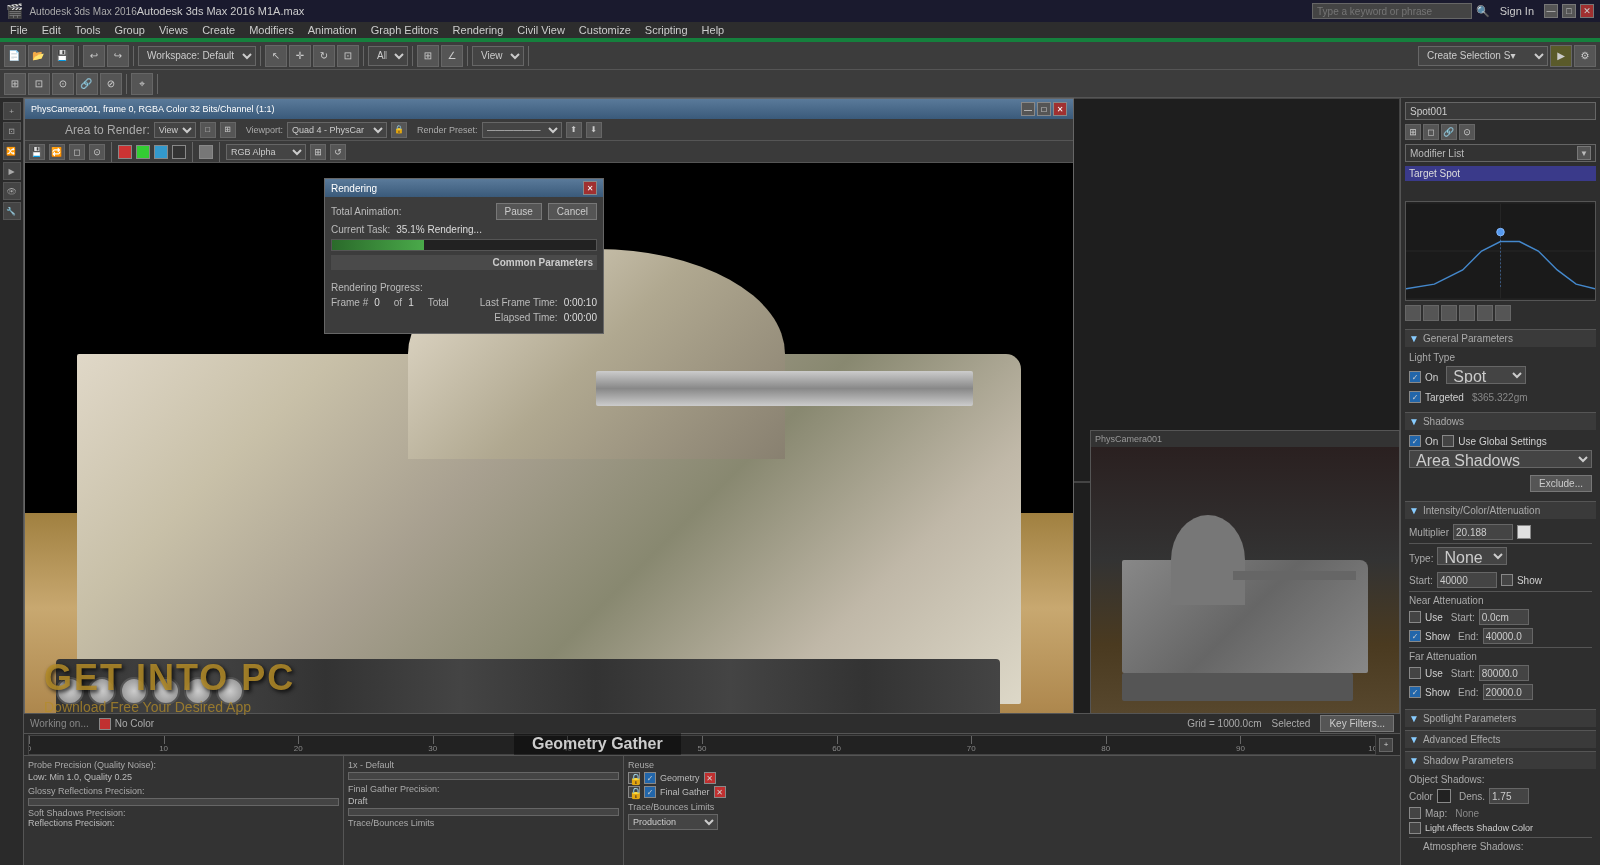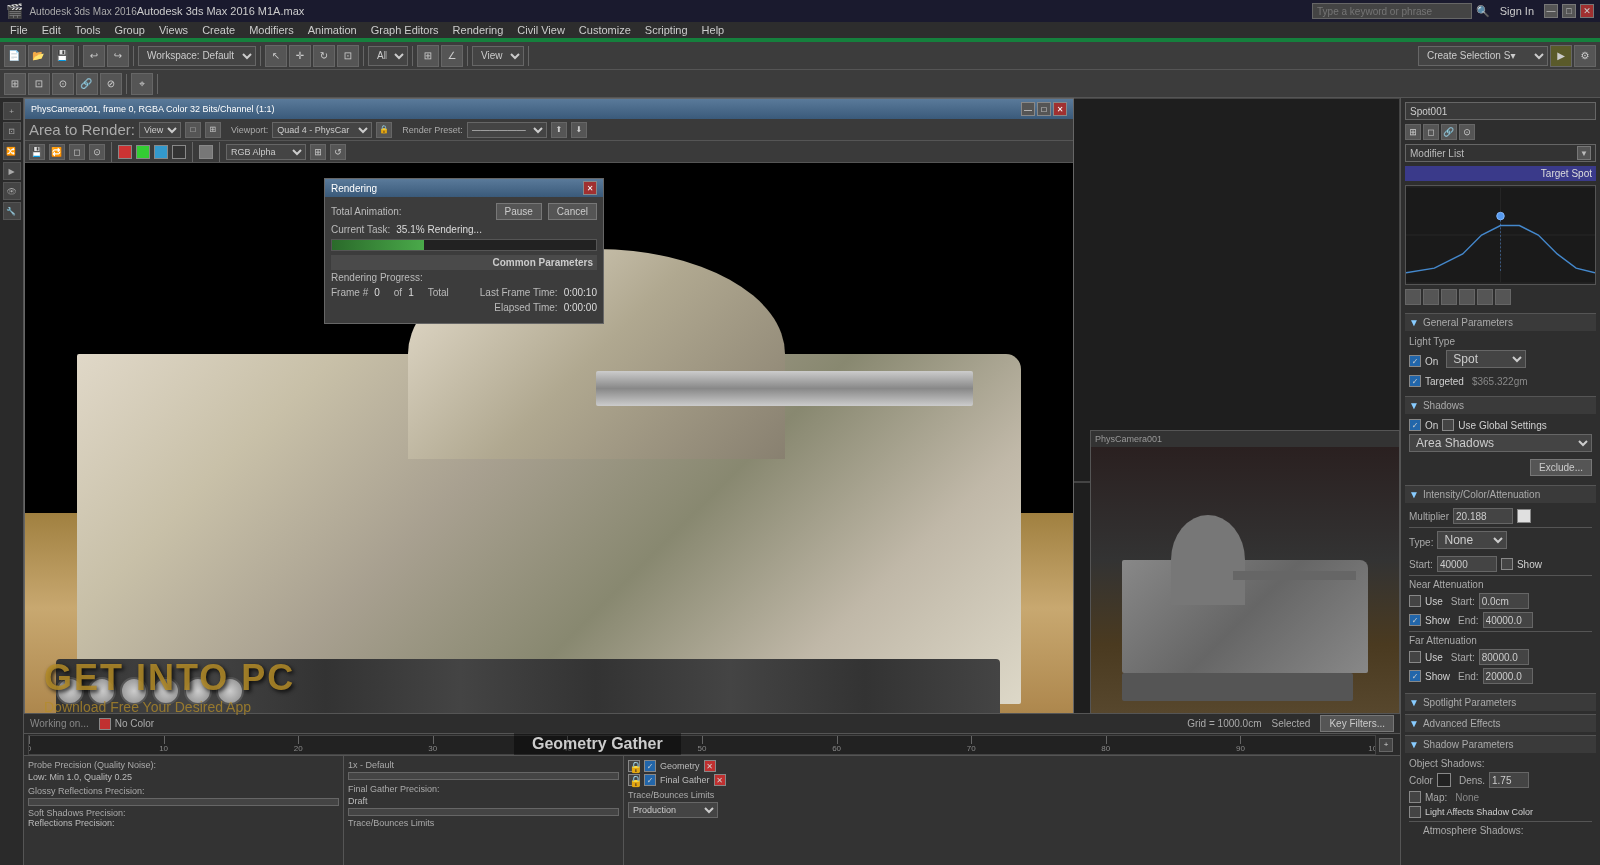--- a/index.html
+++ b/index.html
@@ -238,21 +238,21 @@
       height: 100%;
       background: linear-gradient(to right, #2a6a2a, #4aaa4a);
     }
     .info-label { font-size: 10px; color: #bbb; }
     .info-value { font-size: 10px; color: #ddd; }
     .section-header {
       background: #4a4a4a;
       padding: 2px 4px;
       color: #ccc;
       font-size: 10px;
-      margin: 4px 0 2px 0;
+      margin: 4px 0 12px 0;
       font-weight: bold;
     }
 
     
     #bg-viewport {
       position: absolute;
       top: 0; left: 0;
       width: 100%;
       height: 100%;
       z-index: 1;
@@ -329,21 +329,21 @@
     #right-panel-mid {
       flex: 1;
       overflow-y: auto;
       padding: 4px;
     }
     .rp-dropdown {
       width: 100%;
       background: #444;
       border: 1px solid #666;
       color: #ccc;
-      font-size: 12px;
+      font-size: 16px;
       height: 18px;
       padding: 0 2px;
       margin-bottom: 4px;
     }
     .rp-input {
       width: 60px;
       background: #444;
       border: 1px solid #666;
       color: #ccc;
       font-size: 10px;
@@ -635,21 +635,21 @@
       <div id="render-window-titlebar">
         <span style="font-size:9px;">PhysCamera001, frame 0, RGBA Color 32 Bits/Channel (1:1)</span>
         <div class="render-win-btns">
           <div class="render-win-btn">—</div>
           <div class="render-win-btn">□</div>
           <div class="render-win-btn" style="background:#a03030;">✕</div>
         </div>
       </div>
 
       <div id="render-toolbar">
-        <div style="font-size:15px; color:#aaa;">Area to Render:</div>
+        <div style="font-size:12px; color:#aaa;margin-left:36px;">Area to Render:</div>
         <select style="height:16px; font-size:9px; background:#444; border:1px solid #666; color:#ccc;">
           <option>View</option>
         </select>
         <div class="toolbar-btn" style="width:16px;height:16px;font-size:8px;">□</div>
         <div class="toolbar-btn" style="width:16px;height:16px;font-size:8px;">⊞</div>
         <span style="font-size:9px; color:#aaa; margin-left:6px;">Viewport:</span>
         <select style="height:16px; font-size:9px; background:#444; border:1px solid #666; color:#ccc; width:100px;">
           <option>Quad 4 - PhysCar</option>
         </select>
         <div class="toolbar-btn" style="width:16px;height:16px;font-size:8px;">🔒</div>
@@ -768,20 +768,21 @@
       </div>
       <div id="bottom-center">
         <div style="font-size:9px;color:#aaa;margin-bottom:2px;">1x - Default</div>
         <div style="height:8px;background:#444;border:1px solid #666;margin-bottom:4px;"></div>
         <div style="font-size:9px;color:#aaa;margin-bottom:2px;">Final Gather Precision:</div>
         <div style="font-size:9px;color:#bbb;margin-bottom:2px;">Draft</div>
         <div style="height:8px;background:#444;border:1px solid #666;margin-bottom:2px;"></div>
         <div style="font-size:9px;color:#aaa;">Trace/Bounces Limits</div>
       </div>
       <div id="bottom-right">
+        <div style="font-size:9px;color:#aaa;margin-bottom:2px;">Reuse</div>
         <div style="display:flex;align-items:center;gap:4px;margin-bottom:2px;">
           <div style="width:12px;height:12px;border:1px solid #888;background:#444;cursor:pointer;">🔒</div>
           <div class="checkbox-mock checked">✓</div>
           <span style="font-size:9px;color:#bbb;">Geometry</span>
           <div style="width:12px;height:12px;background:#c03030;border:1px solid #888;cursor:pointer;display:flex;align-items:center;justify-content:center;font-size:8px;">✕</div>
         </div>
         <div style="display:flex;align-items:center;gap:4px;margin-bottom:4px;">
           <div style="width:12px;height:12px;border:1px solid #888;background:#444;cursor:pointer;">🔒</div>
           <div class="checkbox-mock checked">✓</div>
           <span style="font-size:9px;color:#bbb;">Final Gather</span>
@@ -850,21 +851,21 @@
         <div style="width:16px;height:16px;background:#555;border:1px solid #666;cursor:pointer;font-size:9px;display:flex;align-items:center;justify-content:center;">◻</div>
         <div style="width:16px;height:16px;background:#555;border:1px solid #666;cursor:pointer;font-size:9px;display:flex;align-items:center;justify-content:center;">🔗</div>
         <div style="width:16px;height:16px;background:#555;border:1px solid #666;cursor:pointer;font-size:9px;display:flex;align-items:center;justify-content:center;">⊙</div>
       </div>
 
       <div id="modifier-list">
         <span>Modifier List</span>
         <div style="margin-left:auto;width:14px;height:14px;background:#555;border:1px solid #777;cursor:pointer;display:flex;align-items:center;justify-content:center;font-size:8px;">▼</div>
       </div>
 
-      <div style="background:#3a3a8a;padding:2px 4px;font-size:10px;color:#ddd;margin-bottom:4px;text-align:right;">
+      <div style="background:#3a3a8a;padding:2px 4px;font-size:10px;color:#ddd;margin-bottom:20px;">
         <span>Target Spot</span>
       </div>
 
       <div id="curve-area">
         <svg class="curve-svg" viewBox="0 0 200 100">
           <rect width="200" height="100" fill="#1a1a1a"></rect>
 
           <line x1="0" y1="50" x2="200" y2="50" stroke="#333" stroke-width="0.5"></line>
           <line x1="100" y1="0" x2="100" y2="100" stroke="#333" stroke-width="0.5"></line>
 

